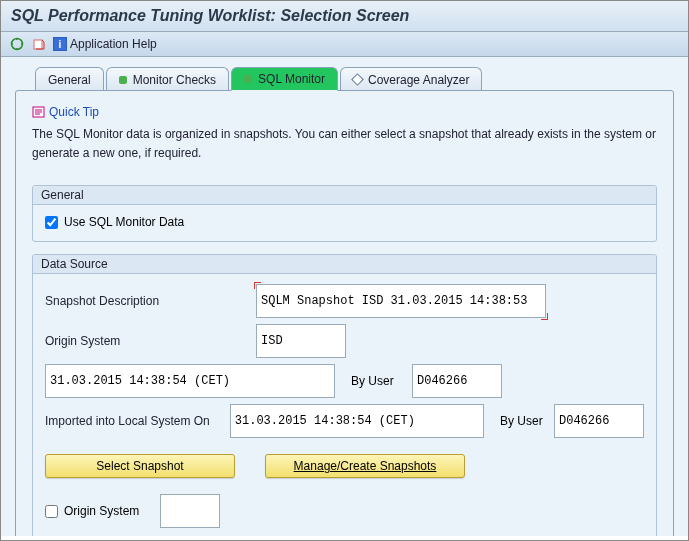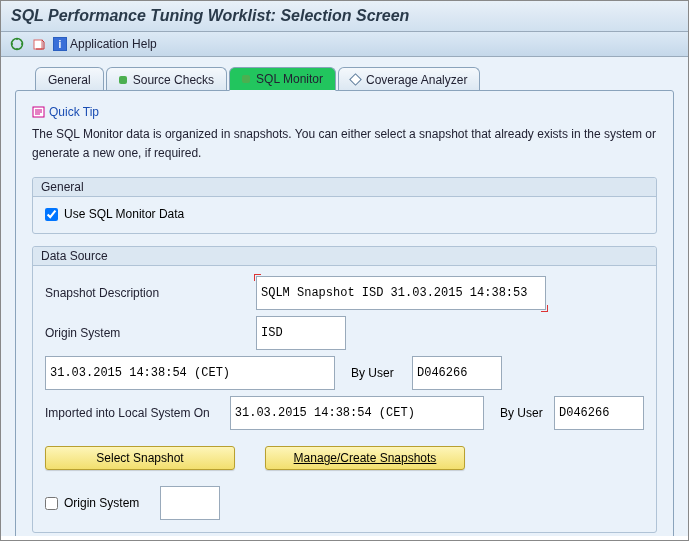--- a/index.html
+++ b/index.html
@@ -15,21 +15,21 @@
   .tabs { display: flex; gap: 2px; margin-left: 20px; }
   .tab { background: linear-gradient(#f4f8fc, #dbe7f2); border: 1px solid #8aa3bb; border-bottom: none; border-radius: 6px 6px 0 0; padding: 4px 12px; display: flex; align-items: center; gap: 6px; cursor: pointer; font-size: 12px; color: #223; }
   .tab.active { background: #22c55e; border-bottom: 1px solid #eaf2fa; position: relative; z-index: 2; font-weight: normal; }
   .bullet { width: 8px; height: 8px; border-radius: 2px; display: inline-block; }
   .bullet.green { background: #4caf50; }
   .diamond { width: 9px; height: 9px; transform: rotate(45deg); border: 1px solid #5a7a9a; display: inline-block; background: #fff; }
   .panel { border: 1px solid #8aa3bb; border-radius: 3px; background: #eaf2fa; padding: 14px 16px; margin-top: -1px; position: relative; z-index: 1; }
   .quicktip-row { display: flex; align-items: center; gap: 3px; margin-bottom: 6px; }
   .quicktip-icon { width: 14px; height: 14px; display:inline-flex; }
   .quicktip-link { color: #1a4db3; font-size: 12px; cursor: pointer; }
-  .description { color: #223; line-height: 1.6; font-size: 12px; margin-bottom: 14px; }
+  .description { color: #223; line-height: 1.6; font-size: 12px; margin-bottom: 22px; }
   .group { border: 1px solid #b0c3d6; border-radius: 3px; background: transparent; margin-bottom: 12px; position: relative; padding: 12px 12px 12px 12px; }
   .group-title-wrap { background: #dbe7f2; margin: -12px -12px 10px -12px; padding: 2px 8px; border-bottom: 1px solid #b0c3d6; border-radius: 3px 3px 0 0; font-size: 12px; color: #223; }
   .checkbox-row { display: flex; align-items: center; gap: 6px; }
   .checkbox-row input { cursor: pointer; }
   .form-row { display: flex; align-items: center; margin-bottom: 6px; gap: 6px; }
   .form-row label.left { width: 205px; font-size: 12px; color: #223; }
   .input-txt { font-family: "Courier New", monospace; font-size: 12px; background: #fff; border: 1px solid #9ab; padding: 16px 4px; height: 20px; }
   .input-txt.wide { width: 290px; }
   .input-txt.small { width: 90px; }
   .input-txt.tiny { width: 60px; }
@@ -75,21 +75,21 @@
   </div>
 
   <div class="content">
 
     <div class="tabs">
       <div class="tab">
         <span>General</span>
       </div>
       <div class="tab">
         <span class="bullet green"></span>
-        <span>Source Checks</span>
+        <span>Monitor Checks</span>
       </div>
       <div class="tab active">
         <span class="bullet green"></span>
         <span>SQL Monitor</span>
       </div>
       <div class="tab">
         <span class="diamond"></span>
         <span>Coverage Analyzer</span>
       </div>
     </div>

